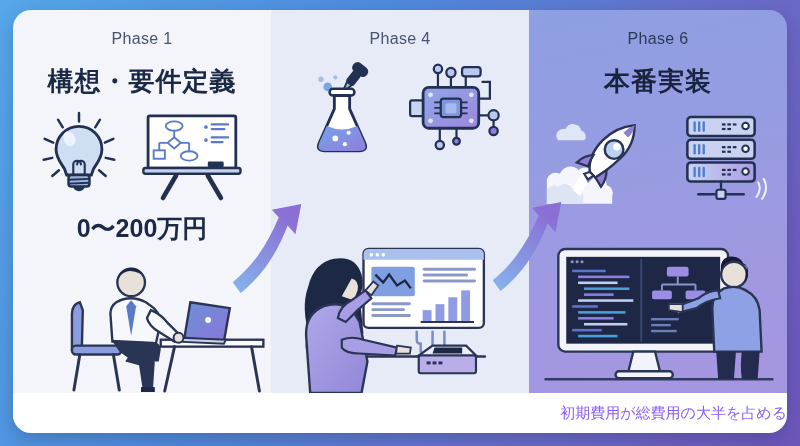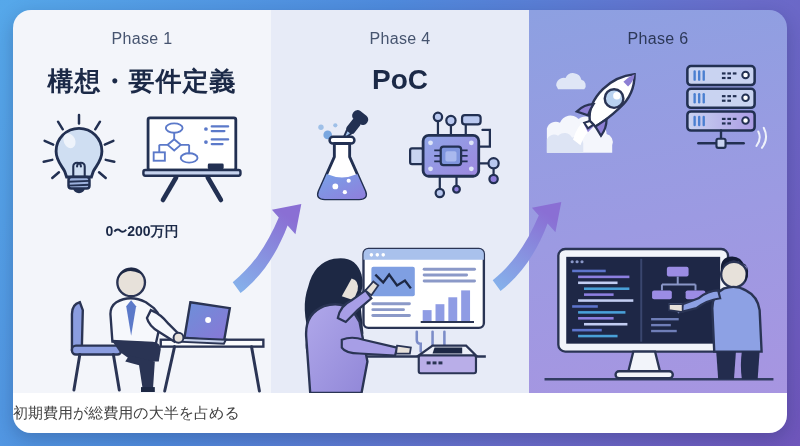--- a/index.html
+++ b/index.html
@@ -17,27 +17,27 @@
   .col{flex:1;display:flex;flex-direction:column;align-items:center;text-align:right;min-width:0;}
   .col1{background:#f3f5fa;}
   .col2{background:#e7ebf7;}
   .col3{background:linear-gradient(168deg,#8da0e1 0%,#9c9ae2 55%,#a795e1 100%);}
   .phase-label{margin-top:20px;font-size:16px;color:#46546f;letter-spacing:.3px;}
   .col3 .phase-label{color:#2c3858;}
   .phase-title{margin-top:16px;font-size:26px;font-weight:bold;color:#1b2947;letter-spacing:1px;}
   .col2 .phase-title{font-size:28px;letter-spacing:0;}
   .col3 .phase-title{color:#19233f;}
   .icon-row{margin-top:8px;height:100px;display:flex;align-items:center;justify-content:center;gap:14px;}
-  .phase-price{margin-top:16px;font-size:14px;font-weight:bold;color:#1b2947;white-space:nowrap;}
+  .phase-price{margin-top:9px;font-size:25px;font-weight:bold;color:#1b2947;white-space:nowrap;}
   .col3 .phase-price{color:#1d2547;}
   .illus{margin-top:auto;width:100%;}
   .illus svg{display:block;width:100%;height:148px;}
   .footer{
-    height:40px;background:#ffffff;display:flex;align-items:center;justify-content:flex-start;
-    font-size:15px;font-weight:500;color:#404040;flex:0 0 40px;
+    height:40px;background:#ffffff;display:flex;align-items:center;justify-content:flex-end;
+    font-size:15px;font-weight:500;color:#8b5cf6;flex:0 0 40px;
   }
   .arrow{position:absolute;width:82px;height:98px;}
   .arrow1{left:227px;top:198px;}
   .arrow2{left:487px;top:196px;}
 </style>
 </head>
 <body>
 
 <div class="stage">
   <div class="card">
@@ -137,21 +137,20 @@
                 <stop offset="0" stop-color="#6d90d9"></stop>
                   <stop offset="1" stop-color="#8a76d6"></stop>
               </linearGradient>
             </defs>
           </svg>
         </div>
       </div>
 
       <div class="col col2">
         <div class="phase-label">Phase 4</div>
-        <div class="phase-title">PoC</div>
         <div class="icon-row">
 
           <svg width="86" height="96" viewBox="0 0 90 100">
             <g transform="rotate(38 58 18)">
               <rect x="50" y="4" width="18" height="11" rx="5" fill="#223052"></rect>
               <rect x="54" y="14" width="10" height="14" rx="2" fill="#223052"></rect>
               <path d="M56 28 h6 l-3 12 z" fill="#9fc0e8" stroke="#223052" stroke-width="2"></path>
             </g>
             <circle cx="30" cy="30" r="4.5" fill="#7aa7e0"></circle>
             <circle cx="23" cy="22" r="2.8" fill="#9fc0e8"></circle>
@@ -270,20 +269,21 @@
                 <stop offset="0" stop-color="#b0a8ea"></stop>
                   <stop offset="1" stop-color="#9187d8"></stop>
               </linearGradient>
             </defs>
           </svg>
         </div>
       </div>
 
       <div class="col col3">
         <div class="phase-label">Phase 6</div>
+        <div class="phase-title">本番実装</div>
         <div class="icon-row">
 
           <svg width="112" height="96" viewBox="0 0 120 100">
             <path d="M12 28 a8 8 0 0 1 10 -8 a9 9 0 0 1 17 2 a6 6 0 0 1 3 10 h-28 z" fill="#dfe6f6"></path>
 
             <path d="M2 100 v-26 a10 10 0 0 1 14 -6 a12 12 0 0 1 20 -4 a11 11 0 0 1 18 6 a10 10 0 0 1 12 10 a9 9 0 0 1 6 12 l0 8 z" fill="#f4f6fc"></path>
             <path d="M2 100 v-14 a8 8 0 0 1 12 -4 a9 9 0 0 1 15 2 a8 8 0 0 1 12 6 l0 10 z" fill="#dde4f4"></path>
 
             <path d="M30 86 q4 -14 14 -22 l8 8 q-10 8 -14 20 z" fill="#ffffff"></path>
             <path d="M42 70 l8 -8 l6 6 q-6 6 -10 10 z" fill="#8d7fd4"></path>

